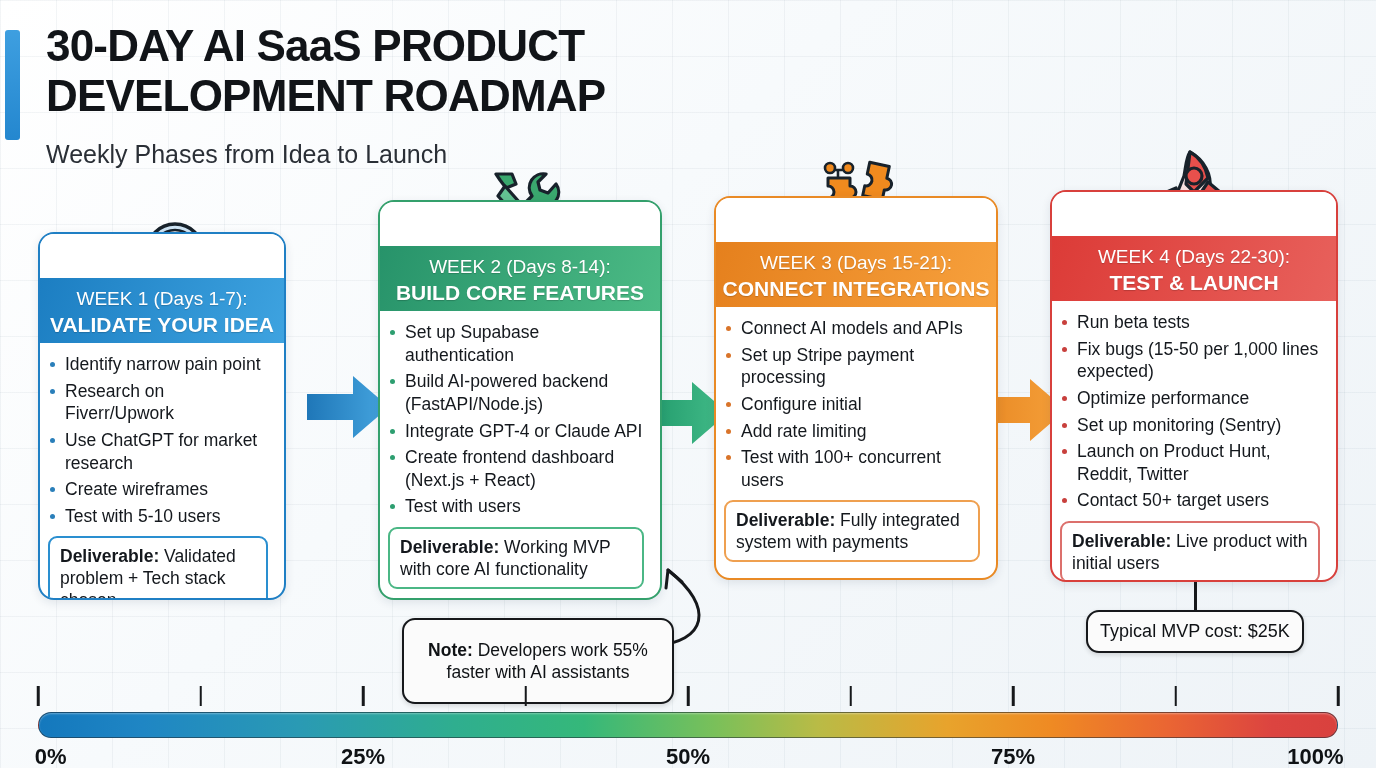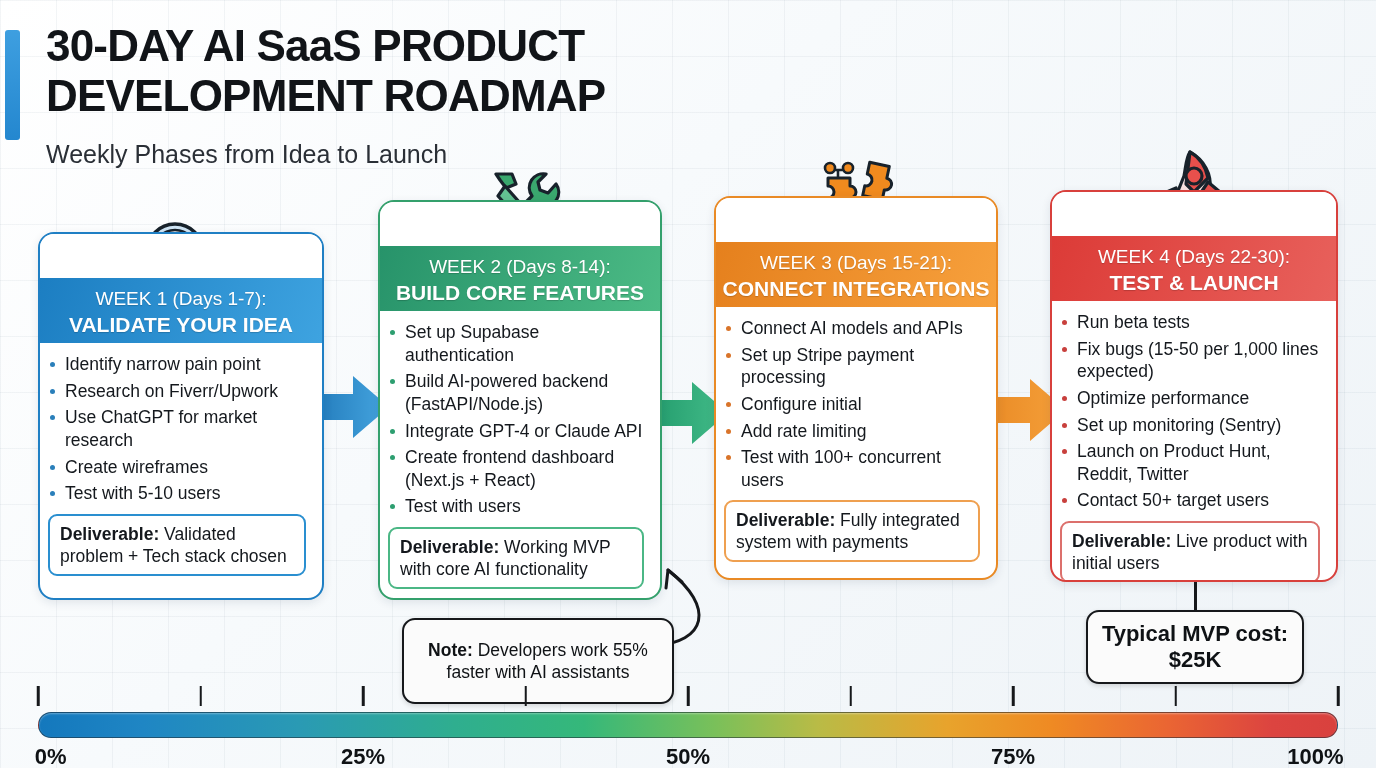--- a/index.html
+++ b/index.html
@@ -85,21 +85,21 @@
     border: 2px solid;
     border-radius: 9px;
     padding: 7px 10px;
     font-size: 17.5px;
     line-height: 1.26;
     color: #14181d;
   }
   .deliverable b { font-weight: 700; }
 
   
-  .w1 { left: 38px;   top: 232px; width: 286px; height: 368px;
+  .w1 { left: 38px;   top: 232px; width: 248px; height: 368px;
         border: 2.5px solid #1f7fc4; }
   .w1 .card-head { background: linear-gradient(110deg, #1c7ec2 0%, #3ea3e0 100%); }
   .w1 .bullets li::before { background: #2a7fba; }
   .w1 .deliverable { border-color: #2a8fd0; }
 
   .w2 { left: 378px;  top: 200px; width: 284px; height: 400px;
         border: 2.5px solid #34a06c; }
   .w2 .card-head { background: linear-gradient(110deg, #27936a 0%, #4cbb85 100%); }
   .w2 .bullets li::before { background: #2d9e70; }
   .w2 .deliverable { border-color: #4bb785; }
@@ -144,21 +144,21 @@
     color: #0f1215;
     box-shadow: 0 2px 5px rgba(0,0,0,0.14);
   }
   .callout b { font-weight: 700; }
   .note-box {
     left: 402px; top: 618px; width: 272px; padding: 19px 12px;
     font-size: 17.5px; line-height: 1.27;
   }
   .cost-box {
     left: 1086px; top: 610px; width: 218px; padding: 9px 10px;
-    font-size: 22px; font-weight: 700;
+    font-size: 18px; font-weight: 400;
   }
   .connector { position: absolute; pointer-events: none; }
   .conn-note { left: 620px; top: 530px; width: 110px; height: 120px; }
   .conn-cost-line {
     position: absolute; left: 1194px; top: 582px;
     width: 2.5px; height: 30px; background: #16181b;
   }
 
   
   .progress-wrap { position: absolute; left: 0; top: 686px; width: 1376px; }

